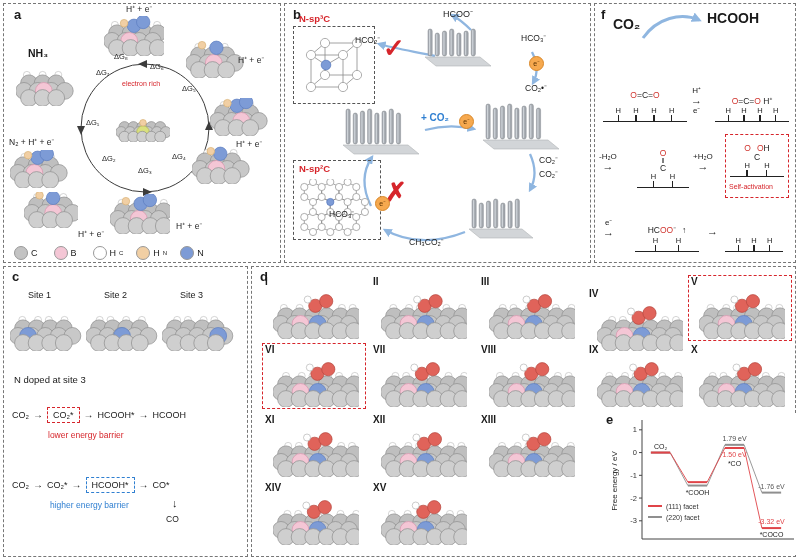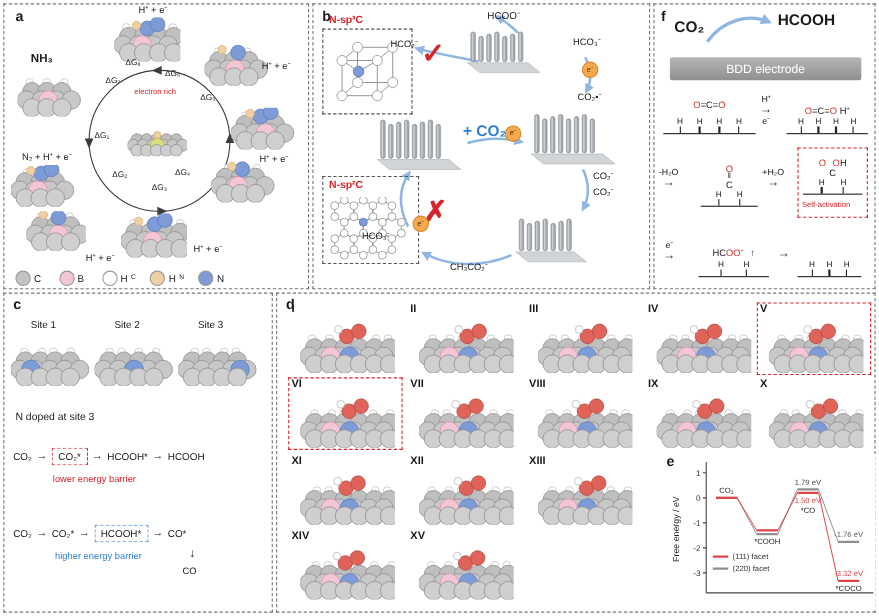--- a/index.html
+++ b/index.html
@@ -247,26 +247,26 @@
           <circle cx="27.0" cy="24.8" r="3.3" fill="#f1cfa4" stroke="#d9b275" stroke-width="0.7"></circle>
         </svg>
       </div>
 
     <span class="t bold" style="left:24px;top:44px;font-size:10.5px">NH₃</span>
     <span class="t" style="left:122px;top:1px">H⁺ + e⁻</span>
     <span class="t" style="left:234px;top:52px">H⁺ + e⁻</span>
     <span class="t" style="left:232px;top:136px">H⁺ + e⁻</span>
     <span class="t" style="left:172px;top:218px">H⁺ + e⁻</span>
     <span class="t" style="left:74px;top:226px">H⁺ + e⁻</span>
-    <span class="t" style="left:16px;top:134px">N₂ + H⁺ + e⁻</span>
+    <span class="t" style="left:5px;top:134px">N₂ + H⁺ + e⁻</span>
 
     <span class="dg" style="left:82px;top:114px">ΔG₁</span>
     <span class="dg" style="left:98px;top:150px">ΔG₂</span>
     <span class="dg" style="left:134px;top:162px">ΔG₃</span>
-    <span class="dg" style="left:155px;top:148px">ΔG₄</span>
+    <span class="dg" style="left:168px;top:148px">ΔG₄</span>
     <span class="dg" style="left:178px;top:80px">ΔG₅</span>
     <span class="dg" style="left:146px;top:58px">ΔG₆</span>
     <span class="dg" style="left:92px;top:64px">ΔG₇</span>
     <span class="dg" style="left:110px;top:48px">ΔG₈</span>
     <span class="t red" style="left:118px;top:76px;font-size:7px">electron rich</span>
 
     <div class="leg" style="left:10px;top:242px">
       <span class="legitem">
           <span class="legdot" style="background: rgb(195, 195, 195);"></span>
           <span>C</span>
@@ -471,21 +471,21 @@
           <rect x="48.2" y="7.0" width="4.2" height="29" rx="2" fill="#a2a7ad" stroke="#868b91" stroke-width="0.5"></rect>
           <rect x="49.1" y="8.0" width="1.3" height="27" rx="0.65" fill="#cdd2d7"></rect>
         </svg>
       </div>
 
     <span class="t" style="left:158px;top:6px;font-size:9px">HCOO⁻</span>
     <span class="t" style="left:70px;top:32px">HCO₂⁻</span>
     <span class="t" style="left:236px;top:30px">HCO₃⁻</span>
     <span class="badge" style="left:244px;top:52px">e⁻</span>
     <span class="t" style="left:240px;top:80px">CO₂•⁻</span>
-    <span class="t blue bold" style="left:136px;top:108px;font-size:14px">+ CO₂</span>
+    <span class="t blue bold" style="left:136px;top:108px;font-size:10px">+ CO₂</span>
     <span class="badge" style="left:174px;top:110px">e⁻</span>
     <span class="t" style="left:254px;top:152px">CO₂⁻</span>
     <span class="t" style="left:254px;top:166px">CO₂⁻</span>
     <span class="t" style="left:124px;top:234px">CH₃CO₂⁻</span>
     <span class="t" style="left:44px;top:206px">HCO₃⁻</span>
     <span class="badge" style="left:90px;top:192px">e⁻</span>
   </section>
 
   <section class="panel" style="left:594px;top:3px;width:202px;height:260px">
     <span class="plabel" style="left:6px;top:4px">f</span>
@@ -493,23 +493,20 @@
     <span class="t bold" style="left:112px;top:7px;font-size:14px">HCOOH</span>
     <svg class="abs" style="left:44px;top:4px" width="70" height="34" viewBox="0 0 70 34">
       <defs>
           <marker id="mkf" markerUnits="userSpaceOnUse" markerWidth="10" markerHeight="10" refX="7" refY="5" orient="auto">
             <path d="M0,0 L10,5 L0,10 Z" fill="#8fb6e0"></path>
           </marker>
         </defs>
       <path d="M4,30 C 18,10 42,4 60,12" fill="none" stroke="#8fb6e0" stroke-width="3" marker-end="url(#mkf)"></path>
     </svg>
 
-    <div class="ebar" style="left:14px;top:48px;width:174px;height:21px">
-      <span>BDD electrode</span>
-    </div>
 
     <div class="surf" style="left:8px;top:76px;width:84px;height:42px">
       <div class="mol chem" style="margin-bottom:7px"><span class="oxy">O</span>=C=<span class="oxy">O</span></div>
       <div class="ticks">
         <span class="tick">H</span>
         <span class="tick">H</span>
         <span class="tick">H</span>
         <span class="tick">H</span>
       </div>
     </div>
@@ -790,21 +787,21 @@
               <circle cx="40.2" cy="42.0" r="8.4" fill="#cfcfcf" stroke="#8e8e8e" stroke-width="0.7"></circle>
               <circle cx="53.8" cy="42.0" r="8.4" fill="#cfcfcf" stroke="#8e8e8e" stroke-width="0.7"></circle>
               <circle cx="67.5" cy="42.0" r="8.4" fill="#cfcfcf" stroke="#8e8e8e" stroke-width="0.7"></circle>
               <circle cx="81.1" cy="42.0" r="8.4" fill="#cfcfcf" stroke="#8e8e8e" stroke-width="0.7"></circle>
               <circle cx="45.1" cy="16.8" r="6.6" fill="#e0635a" stroke="#b5463e" stroke-width="0.7"></circle>
               <circle cx="56.0" cy="12.2" r="6.6" fill="#e0635a" stroke="#b5463e" stroke-width="0.7"></circle>
               <circle cx="37.5" cy="10.5" r="3.5" fill="#ffffff" stroke="#aaaaaa" stroke-width="0.6"></circle>
             </svg>
           </div>
         </div>
-        <div class="dcell" style="left: 334px; top: 8px;">
+        <div class="dcell" style="left: 334px; top: 20px;">
           <span class="dnum">IV</span>
           <div class="cluster" style="left:10px;top:13px">
             <svg width="86" height="50" viewBox="0 0 86 50">
               <circle cx="15.1" cy="18.9" r="3.5" fill="#ffffff" stroke="#b8b8b8" stroke-width="0.6"></circle>
               <circle cx="25.9" cy="18.9" r="3.5" fill="#ffffff" stroke="#b8b8b8" stroke-width="0.6"></circle>
               <circle cx="41.6" cy="18.9" r="3.5" fill="#ffffff" stroke="#b8b8b8" stroke-width="0.6"></circle>
               <circle cx="52.4" cy="18.9" r="3.5" fill="#ffffff" stroke="#b8b8b8" stroke-width="0.6"></circle>
               <circle cx="68.2" cy="18.9" r="3.5" fill="#ffffff" stroke="#b8b8b8" stroke-width="0.6"></circle>
               <circle cx="79.0" cy="18.9" r="3.5" fill="#ffffff" stroke="#b8b8b8" stroke-width="0.6"></circle>
               <circle cx="13.0" cy="27.3" r="8.4" fill="#bfbfbf" stroke="#8e8e8e" stroke-width="0.7"></circle>

